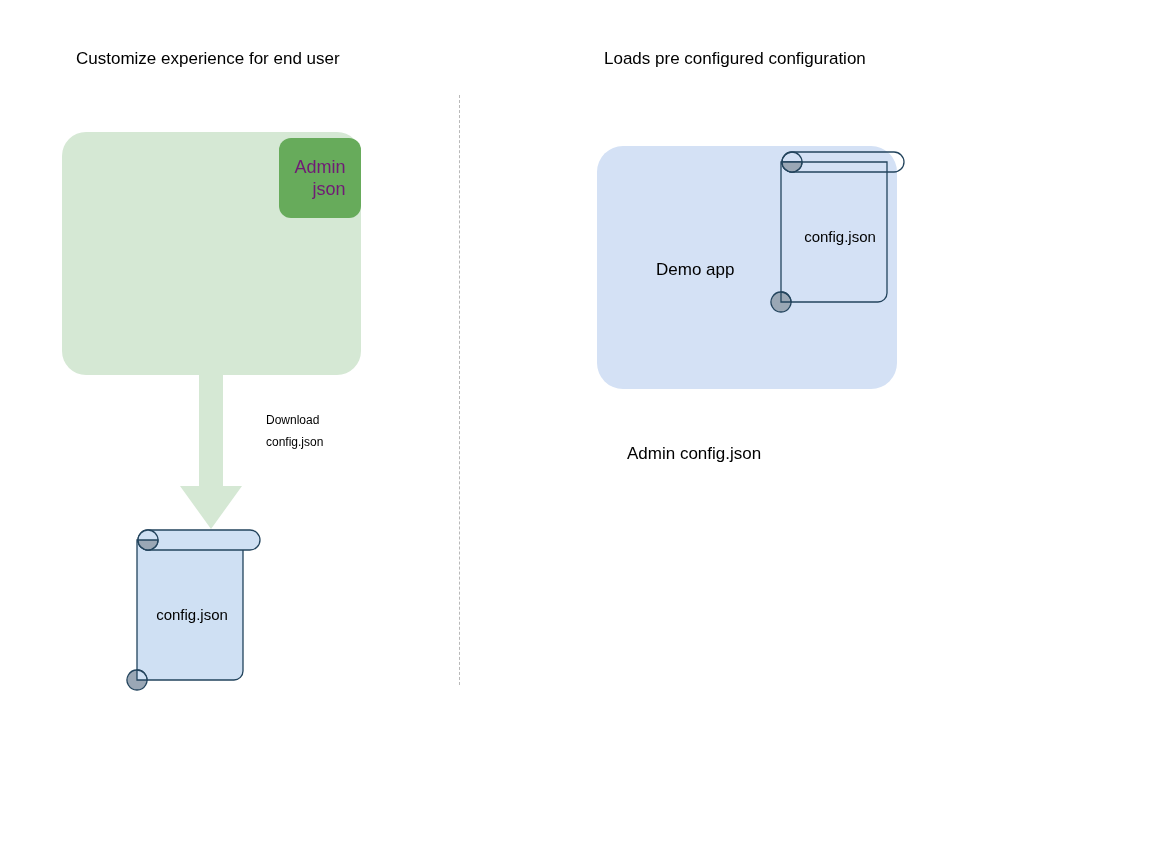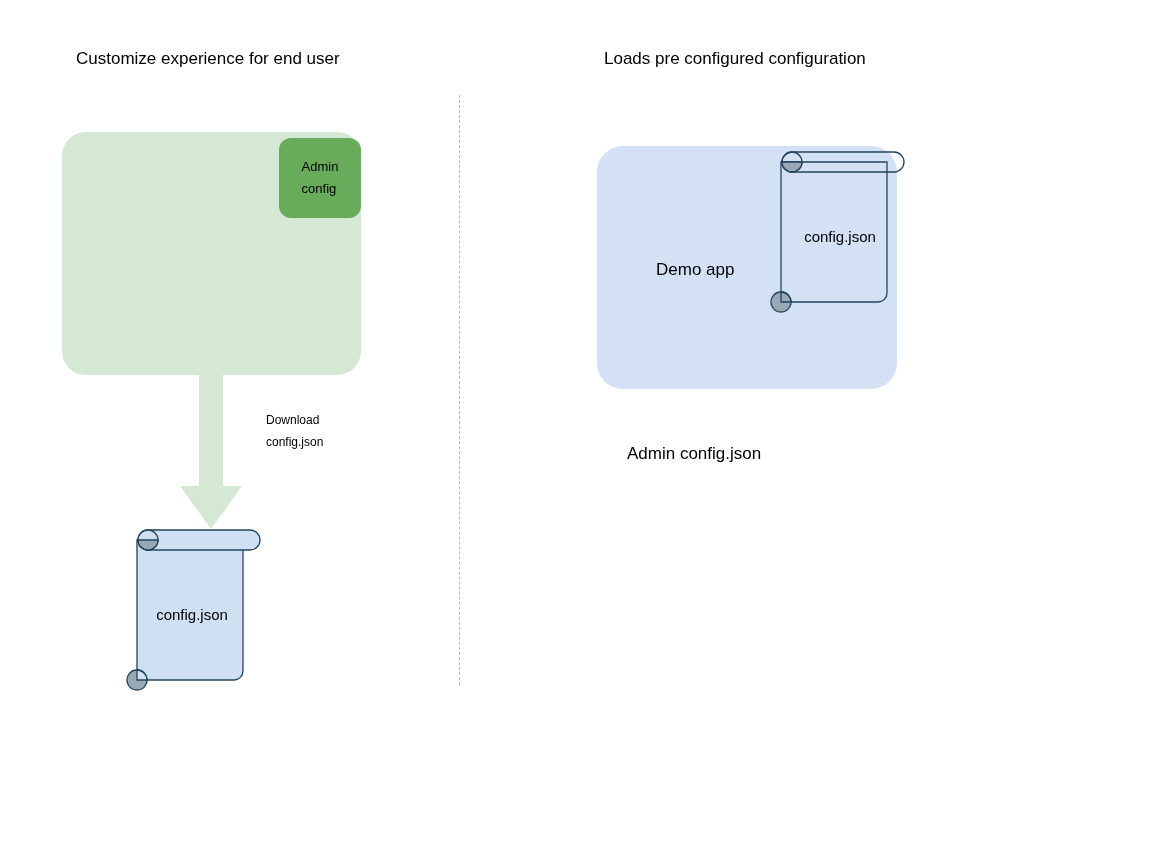--- a/index.html
+++ b/index.html
@@ -80,24 +80,24 @@
     top: 6px;
     width: 82px;
     height: 80px;
     background: #67ab5b;
     border-radius: 12px;
     display: flex;
     align-items: center;
     justify-content: center;
   }
   #admin-panel .chip-label {
-    font-size: 13px;
+    font-size: 18px;
     line-height: 22px;
-    text-align: left;
-    color: #000000;
+    text-align: right;
+    color: #701a75;
   }
 
   
   #download-arrow {
     left: 180px;
     top: 374px;
     width: 62px;
     height: 155px;
   }
   #download-arrow svg { display: block; }
@@ -146,21 +146,21 @@
   <div class="abs col-title" id="title-left">Customize experience for end user</div>
 
   <div class="abs" id="divider"></div>
 
   <div class="abs app-box" id="admin-app">
 
 
     <div id="admin-panel">
       <div class="chip-label">
         <span>Admin</span><br>
-        <span>config</span>
+        <span>json</span>
       </div>
     </div>
   </div>
 
   <div class="abs" id="download-arrow">
     <svg width="62" height="155" viewBox="0 0 62 155" xmlns="http://www.w3.org/2000/svg">
       <polygon points="19,0 43,0 43,112 62,112 31,155 0,112 19,112" fill="#d5e8d4"></polygon>
     </svg>
   </div>
 

